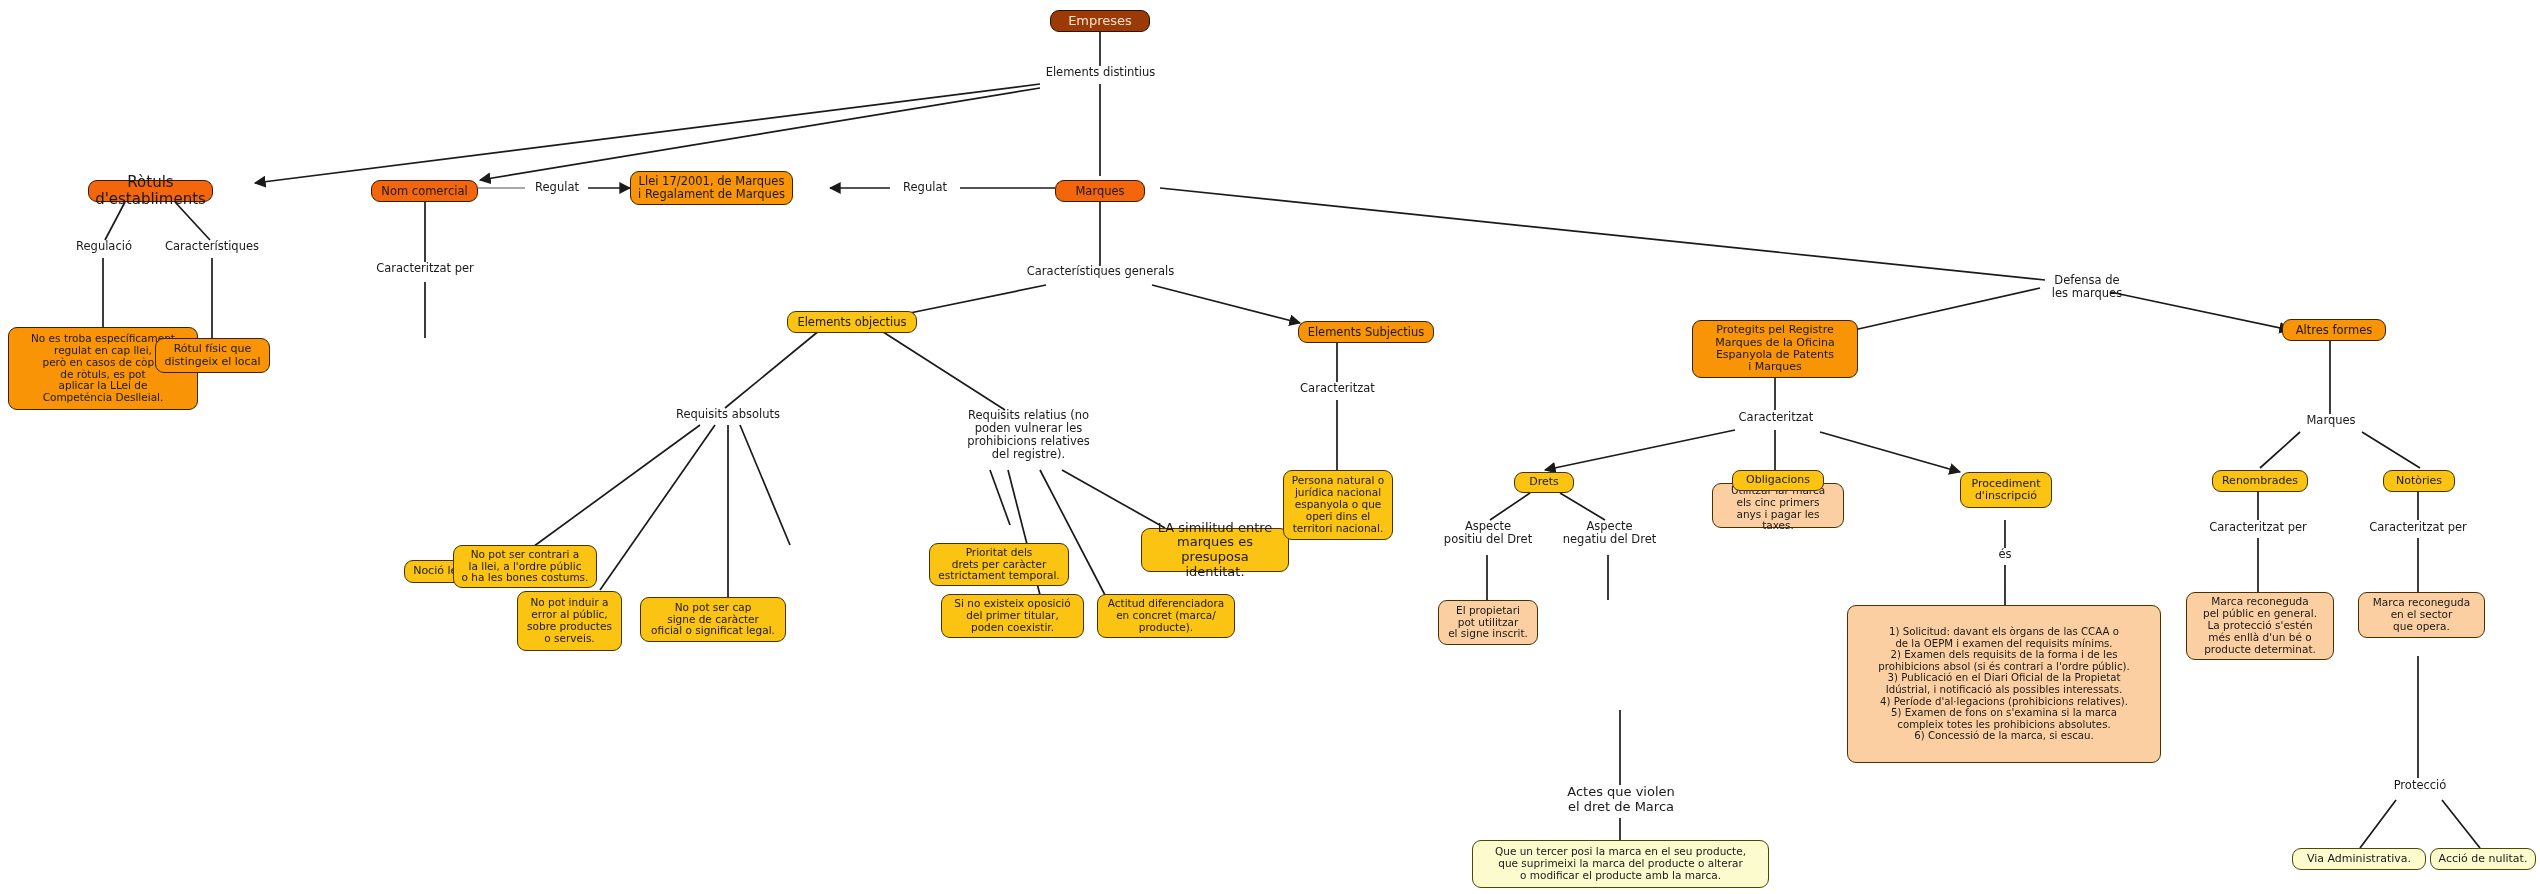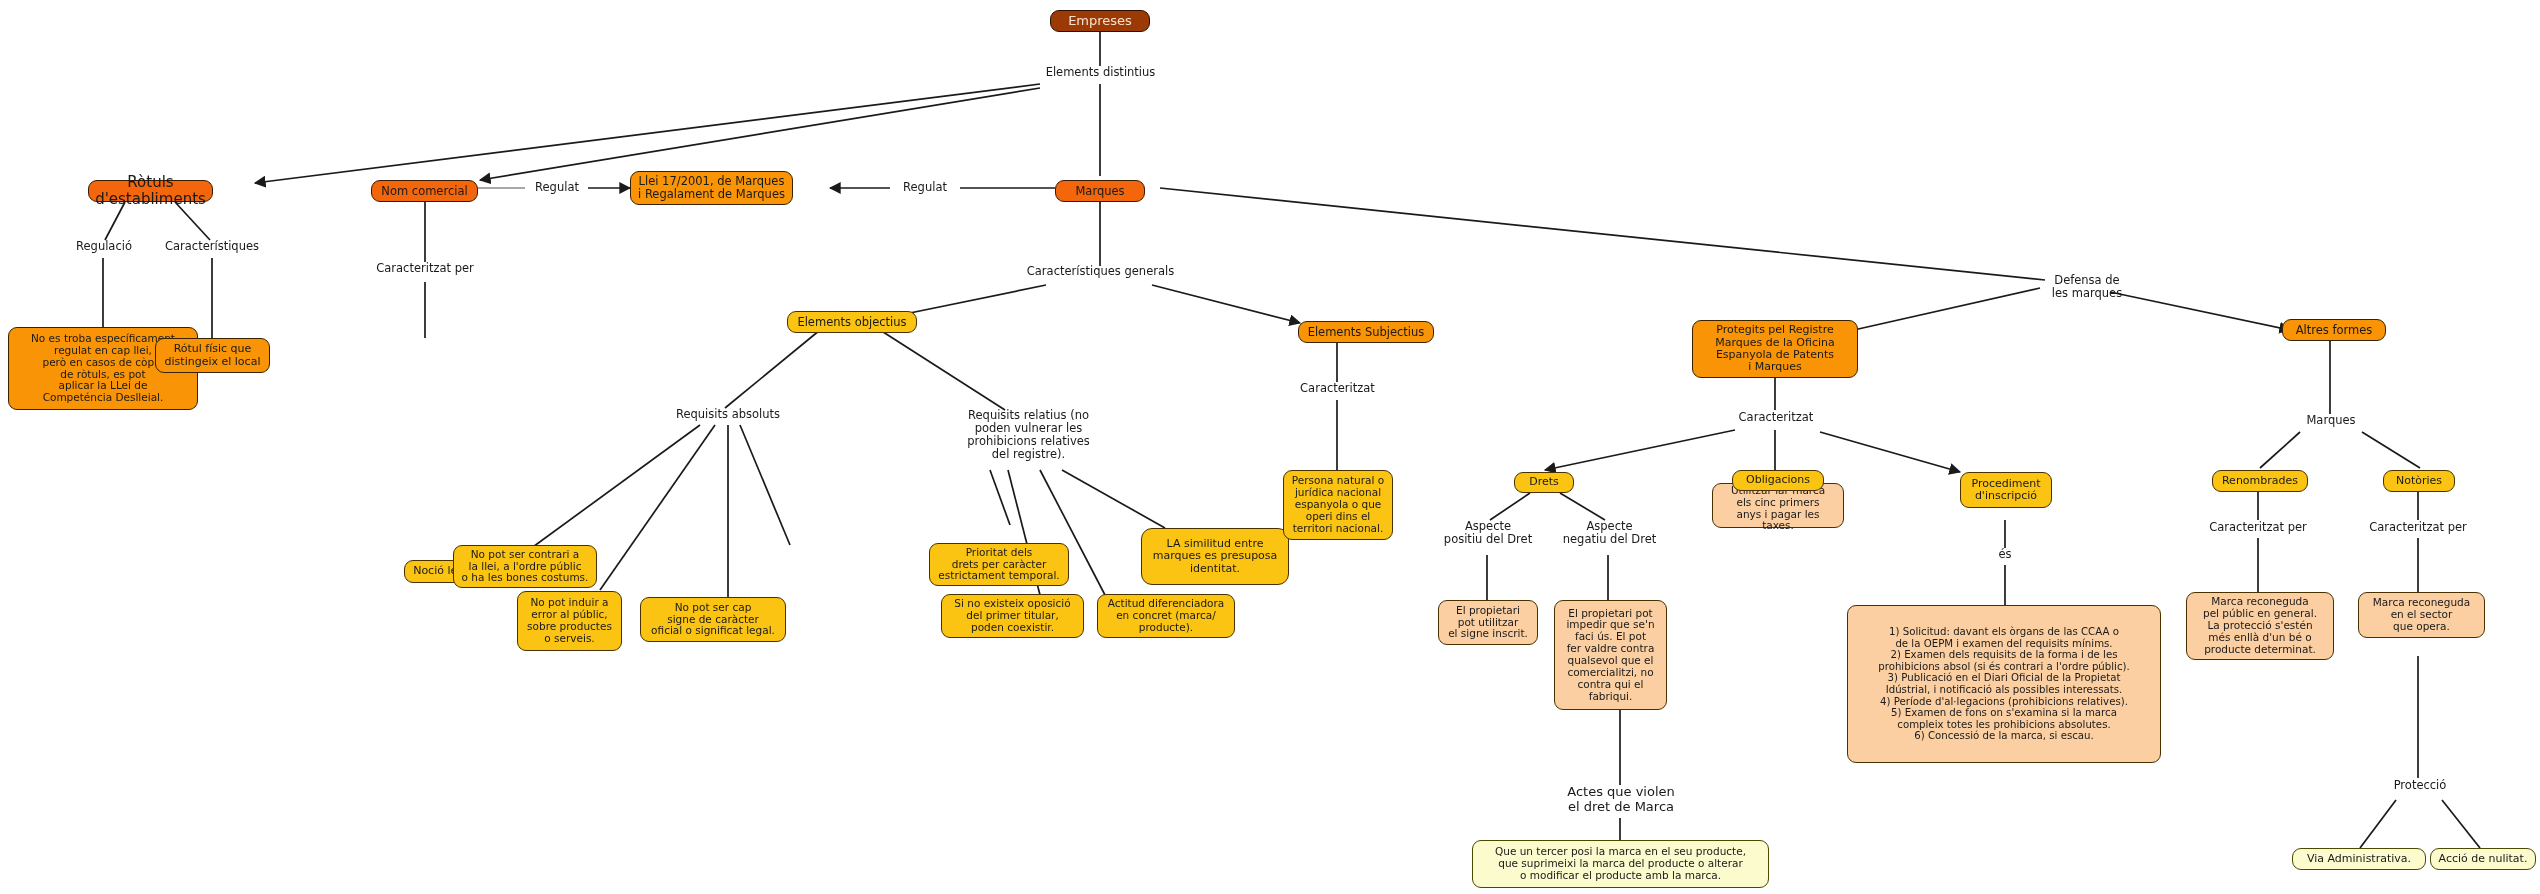--- a/index.html
+++ b/index.html
@@ -212,52 +212,45 @@
 estrictament temporal.</div>
 
   <div class="node c-gold" style="left:941px; top:594px; width:143px; height:44px; font-size:10.5px;">Si no existeix oposició
 del primer titular,
 poden coexistir.</div>
 
   <div class="node c-gold" style="left:1097px; top:594px; width:138px; height:44px; font-size:10.5px;">Actitud diferenciadora
 en concret (marca/
 producte).</div>
 
-  <div class="node c-gold" style="left:1141px; top:528px; width:148px; height:57px; font-size:11px;border-radius:11px;">LA similitud entre
+  <div class="node c-gold" style="left:1141px; top:528px; width:148px; height:44px; font-size:13px;">LA similitud entre
 marques es presuposa
 identitat.</div>
 
   <div class="node c-gold" style="left:1283px; top:470px; width:110px; height:70px; font-size:10.5px;">Persona natural o
 jurídica nacional
 espanyola o que
 operi dins el
 territori nacional.</div>
 
   <div class="node c-gold" style="left:1514px; top:472px; width:60px; height:21px; font-size:11px;">Drets</div>
 
-  <div class="node c-gold" style="left:1732px; top:470px; width:92px; height:21px; font-size:11px; z-index:7;">Obligacions</div>
+  <div class="node c-gold" style="left:1732px; top:470px; width:92px; height:21px; font-size:11px; z-index:7;border-radius:8px;">Obligacions</div>
 
   <div class="node c-peach" style="left:1712px; top:483px; width:132px; height:45px; font-size:10.5px; padding-top:9px;">Utilitzar lar marca
 els cinc primers
 anys i pagar les taxes.</div>
 
   <div class="node c-gold" style="left:1960px; top:472px; width:92px; height:36px; font-size:11px;">Procediment
 d'inscripció</div>
 
   <div class="node c-peach" style="left:1438px; top:600px; width:100px; height:45px; font-size:10.5px;">El propietari
 pot utilitzar
 el signe inscrit.</div>
 
-  <div class="node c-peach" style="left:1554px; top:600px; width:113px; height:110px; font-size:10.5px;">El propietari pot
-impedir que se'n
-faci ús. El pot
-fer valdre contra
-qualsevol que el
-comercialitzi, no
-contra qui el fabriqui.</div>
 
   <div class="node c-peach" style="left:1847px; top:605px; width:314px; height:158px; font-size:10.2px;">1) Solicitud: davant els òrgans de las CCAA o
 de la OEPM i examen del requisits mínims.
 2) Examen dels requisits de la forma i de les
 prohibicions absol (si és contrari a l'ordre públic).
 3) Publicació en el Diari Oficial de la Propietat
 Idústrial, i notificació als possibles interessats.
 4) Període d'al·legacions (prohibicions relatives).
 5) Examen de fons on s'examina si la marca
 compleix totes les prohibicions absolutes.

